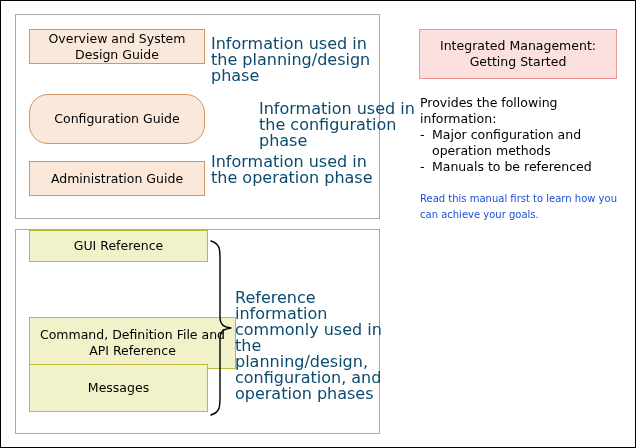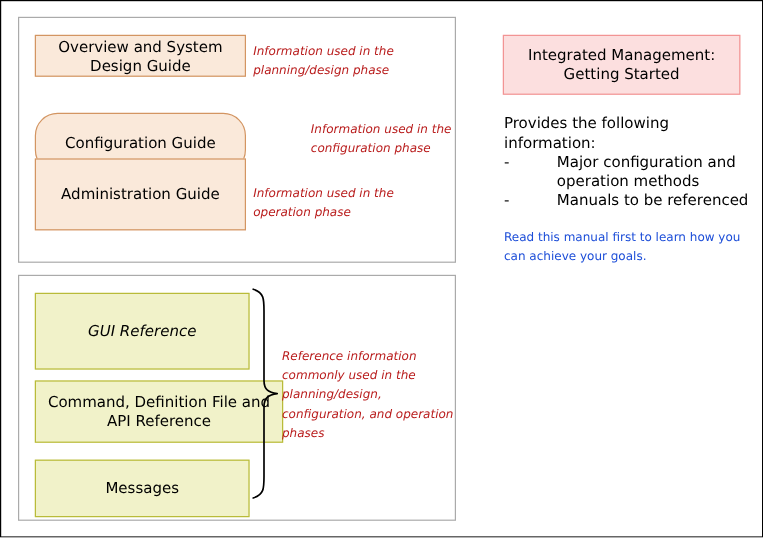--- a/index.html
+++ b/index.html
@@ -52,36 +52,35 @@
     background: #f1f2c9;
     border: 1px solid #b9bb39;
   }
   .mbox.pink {
     background: #fcdfdf;
     border: 1px solid #f29494;
   }
 
   #box-overview      { left: 28px; top: 28px;  width: 176px; height: 35px; }
   #box-configuration { left: 28px; top: 93px;  width: 176px; height: 50px; border-radius: 19px; }
-  #box-administration{ left: 28px; top: 131px; width: 176px; height: 60px; }
+  #box-administration{ left: 28px; top: 160px; width: 176px; height: 35px; }
 
-  #box-gui           { left: 28px; top: 243px; width: 179px; height: 64px; font-style: italic; }
+  #box-gui           { left: 28px; top: 229px; width: 179px; height: 32px; }
   #box-command       { left: 28px; top: 316px; width: 207px; height: 52px; }
-  #box-messages      { left: 28px; top: 382px; width: 179px; height: 48px; }
+  #box-messages      { left: 28px; top: 363px; width: 179px; height: 48px; }
 
   #box-integrated    { left: 418px; top: 28px; width: 198px; height: 50px; }
 
   
   .desc {
     position: absolute;
-    font-size: 10px;
+    font-size: 16px;
     line-height: 16px;
-    color: #b91c1c;
+    color: #0c4a6e;
     white-space: pre-line;
-    font-style: italic;
   }
   #desc-overview       { left: 210px; top: 35px;  width: 168px; }
   #desc-configuration  { left: 210px; top: 100px; width: 168px; margin-left: 48px; }
   #desc-administration { left: 210px; top: 153px; width: 168px; }
   #desc-reference      { left: 234px; top: 289px; width: 150px; }
 
   
   #right-intro {
     position: absolute;
     left: 419px;
@@ -104,21 +103,20 @@
   #right-list .li {
     display: flex;
     align-items: flex-start;
   }
   #right-list .dash {
     width: 12px;
     flex: 0 0 12px;
   }
   #right-list .litext {
     flex: 1 1 auto;
-    margin-left: 32px;
   }
   #right-outro {
     position: absolute;
     left: 419px;
     top: 190px;
     width: 200px;
     font-size: 10px;
     line-height: 16px;
     color: #1d4ed8;
     white-space: pre-line;

